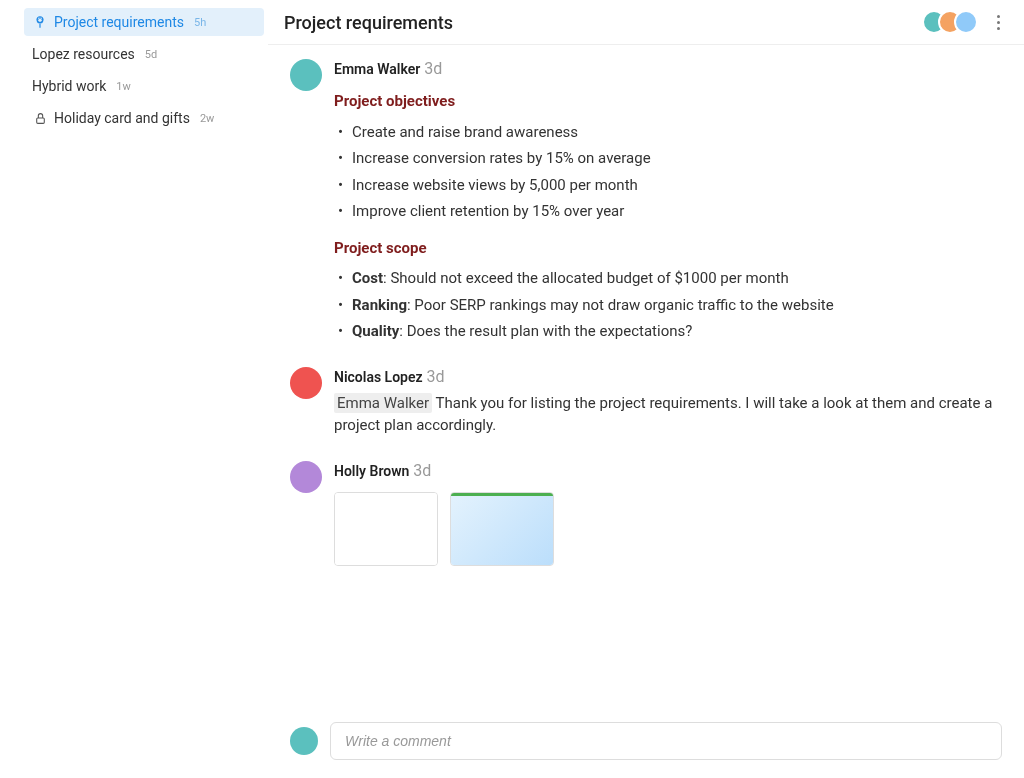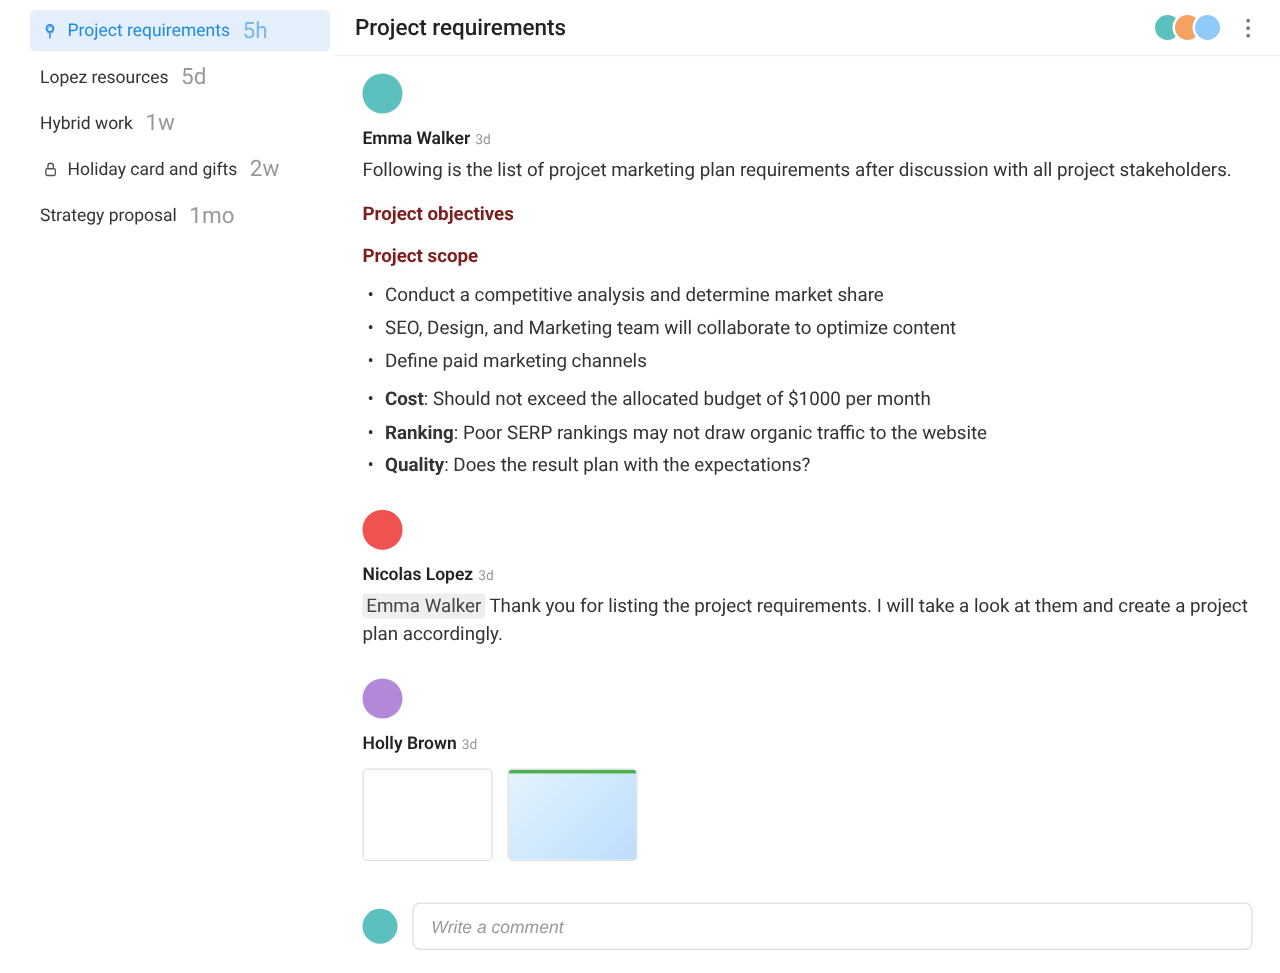--- a/index.html
+++ b/index.html
@@ -27,21 +27,21 @@
   cursor: pointer;
   font-size: 14px;
   color: #333;
   gap: 6px;
 }
 .side-item.active {
   background: #e3f0fb;
   color: #1e88e5;
 }
 .side-item .icon { width: 16px; height: 16px; display: inline-flex; align-items: center; justify-content: center; flex-shrink: 0; }
-.side-time { font-size: 18px; color: #999; margin-left: 4px; }
+.side-time { font-size: 11px; color: #999; margin-left: 4px; }
 .side-item.active .side-time { color: #7ab6e8; }
 .content { flex: 1; display: flex; flex-direction: column; overflow: hidden; }
 .header {
   display: flex; align-items: center; justify-content: space-between;
   padding: 10px 16px;
   border-bottom: 1px solid #eee;
 }
 .header h1 { font-size: 18px; font-weight: 500; color: #222; }
 .header-right { display: flex; align-items: center; gap: 10px; }
 .avatars { display: flex; }
@@ -50,30 +50,30 @@
   border: 2px solid #fff;
   margin-left: -8px;
   display: inline-flex; align-items: center; justify-content: center;
   font-size: 10px; font-weight: 600; color: #fff;
   background: #888;
 }
 .avatar:first-child { margin-left: 0; }
 .kebab { width: 20px; height: 20px; display: flex; flex-direction: column; align-items: center; justify-content: center; gap: 3px; cursor: pointer; }
 .kebab span { width: 3px; height: 3px; background: #777; border-radius: 50%; }
 .thread { padding: 14px 22px; overflow-y: auto; flex: 1; }
-.comment { display: flex; gap: 12px; margin-bottom: 18px; flex-direction: column; }
+.comment { display: flex; gap: 12px; margin-bottom: 18px; }
 .cav {
   width: 32px; height: 32px; border-radius: 50%; flex-shrink: 0;
   display: flex; align-items: center; justify-content: center;
   font-size: 12px; font-weight:600; color: #fff;
 }
 .cbody { flex: 1; }
 .chead { display: flex; align-items: baseline; gap: 4px; margin-bottom: 4px; }
 .cauthor { font-weight: 600; font-size: 14px; color: #222; }
-.ctime { font-size: 11px; color: #999; }
+.ctime { font-size: 16px; color: #999; }
 .ccontent { font-size: 15px; color: #333; line-height: 1.5; }
 .ccontent p { margin: 6px 0; }
 .ccontent h4 { font-size: 15px; font-weight: 700; margin: 12px 0 6px 0; color: #7f1d1d; }
 .ccontent ul { list-style: none; padding-left: 18px; margin: 4px 0; }
 .ccontent li { position: relative; padding: 2px 0; }
 .ccontent li::before { content: "•"; position: absolute; left: -14px; color: #333; }
 .mention { background: #eeeeee; padding: 1px 3px; border-radius: 2px; color: #444; }
 .attachments { display: flex; gap: 12px; margin-top: 12px; }
 .attach {
   width: 104px; border: 1px solid #ddd; border-radius: 4px;
@@ -126,24 +126,20 @@
     <div class="side-item">
       <span class="icon">
         <svg width="13" height="13" viewBox="0 0 24 24" fill="none" stroke="#555" stroke-width="2">
             <rect x="5" y="11" width="14" height="10" rx="2"></rect>
             <path d="M8 11V7a4 4 0 0 1 8 0v4"></path>
           </svg>
       </span>
       <span>Holiday card and gifts</span>
       <span class="side-time">2w</span>
     </div>
-    <div class="side-item">
-      <span>Strategy proposal</span>
-      <span class="side-time">1mo</span>
-    </div>
   </aside>
 
   <main class="content">
     <div class="header">
       <h1>Project requirements</h1>
       <div class="header-right">
         <div class="avatars">
           <span class="avatar" style="background:#5bc0be"></span>
           <span class="avatar" style="background:#f4a261"></span>
           <span class="avatar" style="background:#90caf9"></span>
@@ -159,28 +155,28 @@
     <div class="thread">
 
       <div class="comment">
         <div class="cav" style="background:#5bc0be"></div>
         <div class="cbody">
           <div class="chead">
             <span class="cauthor">Emma Walker</span>
             <span class="ctime">3d</span>
           </div>
           <div class="ccontent">
-            <p>Following is the list of projcet marketing plan requirements after discussion with all project stakeholders.</p>
             <h4>Project objectives</h4>
+            <ul>
+              <li>Create and raise brand awareness</li>
+              <li>Increase conversion rates by 15% on average</li>
+              <li>Increase website views by 5,000 per month</li>
+              <li>Improve client retention by 15% over year</li>
+            </ul>
             <h4>Project scope</h4>
-            <ul>
-              <li>Conduct a competitive analysis and determine market share</li>
-              <li>SEO, Design, and Marketing team will collaborate to optimize content</li>
-              <li>Define paid marketing channels</li>
-            </ul>
             <ul>
               <li><b>Cost</b><span>: Should not exceed the allocated budget of $1000 per month</span></li>
               <li><b>Ranking</b><span>: Poor SERP rankings may not draw organic traffic to the website</span></li>
               <li><b>Quality</b><span>: Does the result plan with the expectations?</span></li>
             </ul>
           </div>
         </div>
       </div>
 
       <div class="comment">

